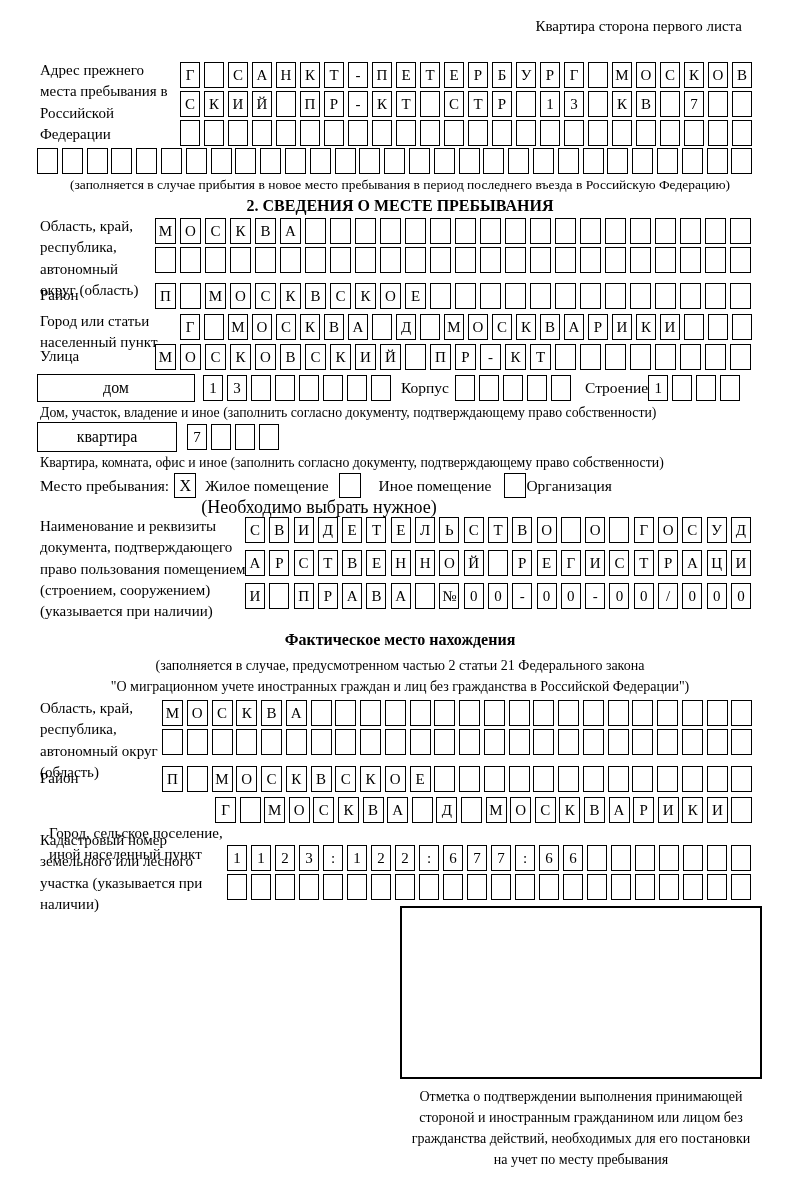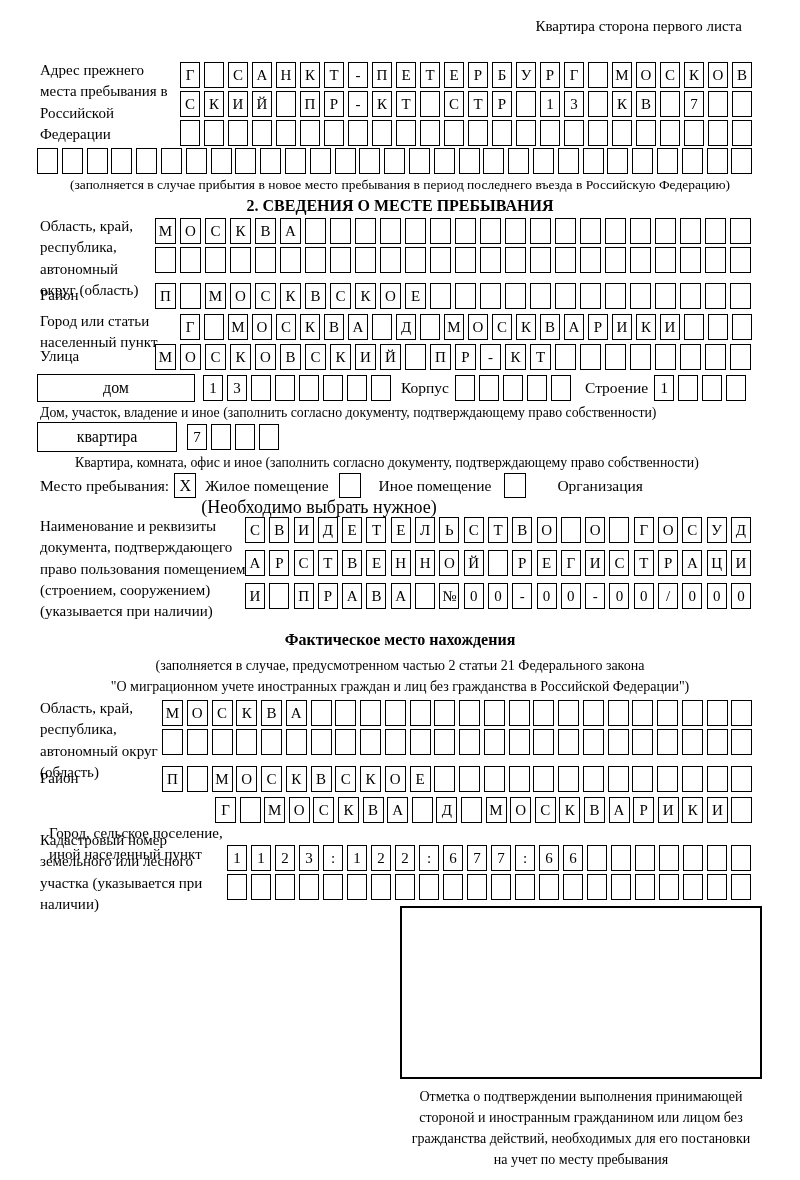--- a/index.html
+++ b/index.html
@@ -302,49 +302,49 @@
         <span class="cell"></span>
       </span>
     <span class="inl" style="margin-left:10px;margin-right:6px;">Корпус</span>
     <span class="cells g4">
         <span class="cell"></span>
         <span class="cell"></span>
         <span class="cell"></span>
         <span class="cell"></span>
         <span class="cell"></span>
       </span>
-    <span class="inl" style="margin-left:14px;margin-right:6px;">Строение</span>
+    <span class="inl" style="margin-left:14px;">Строение</span>
     <span class="cells g4">
         <span class="cell">1</span>
         <span class="cell"></span>
         <span class="cell"></span>
         <span class="cell"></span>
       </span>
   </div>
   <div class="abs caption-left" style="top:405px;">Дом, участок, владение и иное (заполнить согласно документу, подтверждающему право собственности)</div>
 
   <div class="abs hrow" style="top:422px;">
     <span class="namebox" style="width:140px;height:30px;">квартира</span>
     <span class="cells g4" style="margin-left:10px;">
         <span class="cell">7</span>
         <span class="cell"></span>
         <span class="cell"></span>
         <span class="cell"></span>
       </span>
   </div>
-  <div class="abs caption-left" style="top:455px;margin-left:35px;">Квартира, комната, офис и иное (заполнить согласно документу, подтверждающему право собственности)</div>
+  <div class="abs caption-left" style="top:455px;">Квартира, комната, офис и иное (заполнить согласно документу, подтверждающему право собственности)</div>
 
   <div class="abs hrow" style="top:473px;left:40px;">
     <span class="inl">Место пребывания:</span>
     <span class="cb" style="margin-left:5px;">X</span>
     <span class="inl" style="margin-left:9px;">Жилое помещение</span>
     <span class="cb" style="margin-left:10px;"></span>
     <span class="inl" style="margin-left:18px;">Иное помещение</span>
     <span class="cb" style="margin-left:13px;"></span>
-    <span class="inl" style="margin-left:31px;">Организация</span>
+    <span class="inl" style="">Организация</span>
   </div>
   <div class="abs" style="left:164px;top:497px;width:310px;text-align:center;font-size:18px;">(Необходимо выбрать нужное)</div>
 
   <div class="abs lbl" style="left:40px;top:516px;width:208px;">Наименование и реквизиты документа, подтверждающего право пользования помещением (строением, сооружением) (указывается при наличии)</div>
   <div class="abs colrows-doc" style="left:245px;top:517px;">
     <div class="cells g43">
         <span class="cell">С</span>
         <span class="cell">В</span>
         <span class="cell">И</span>
         <span class="cell">Д</span>

